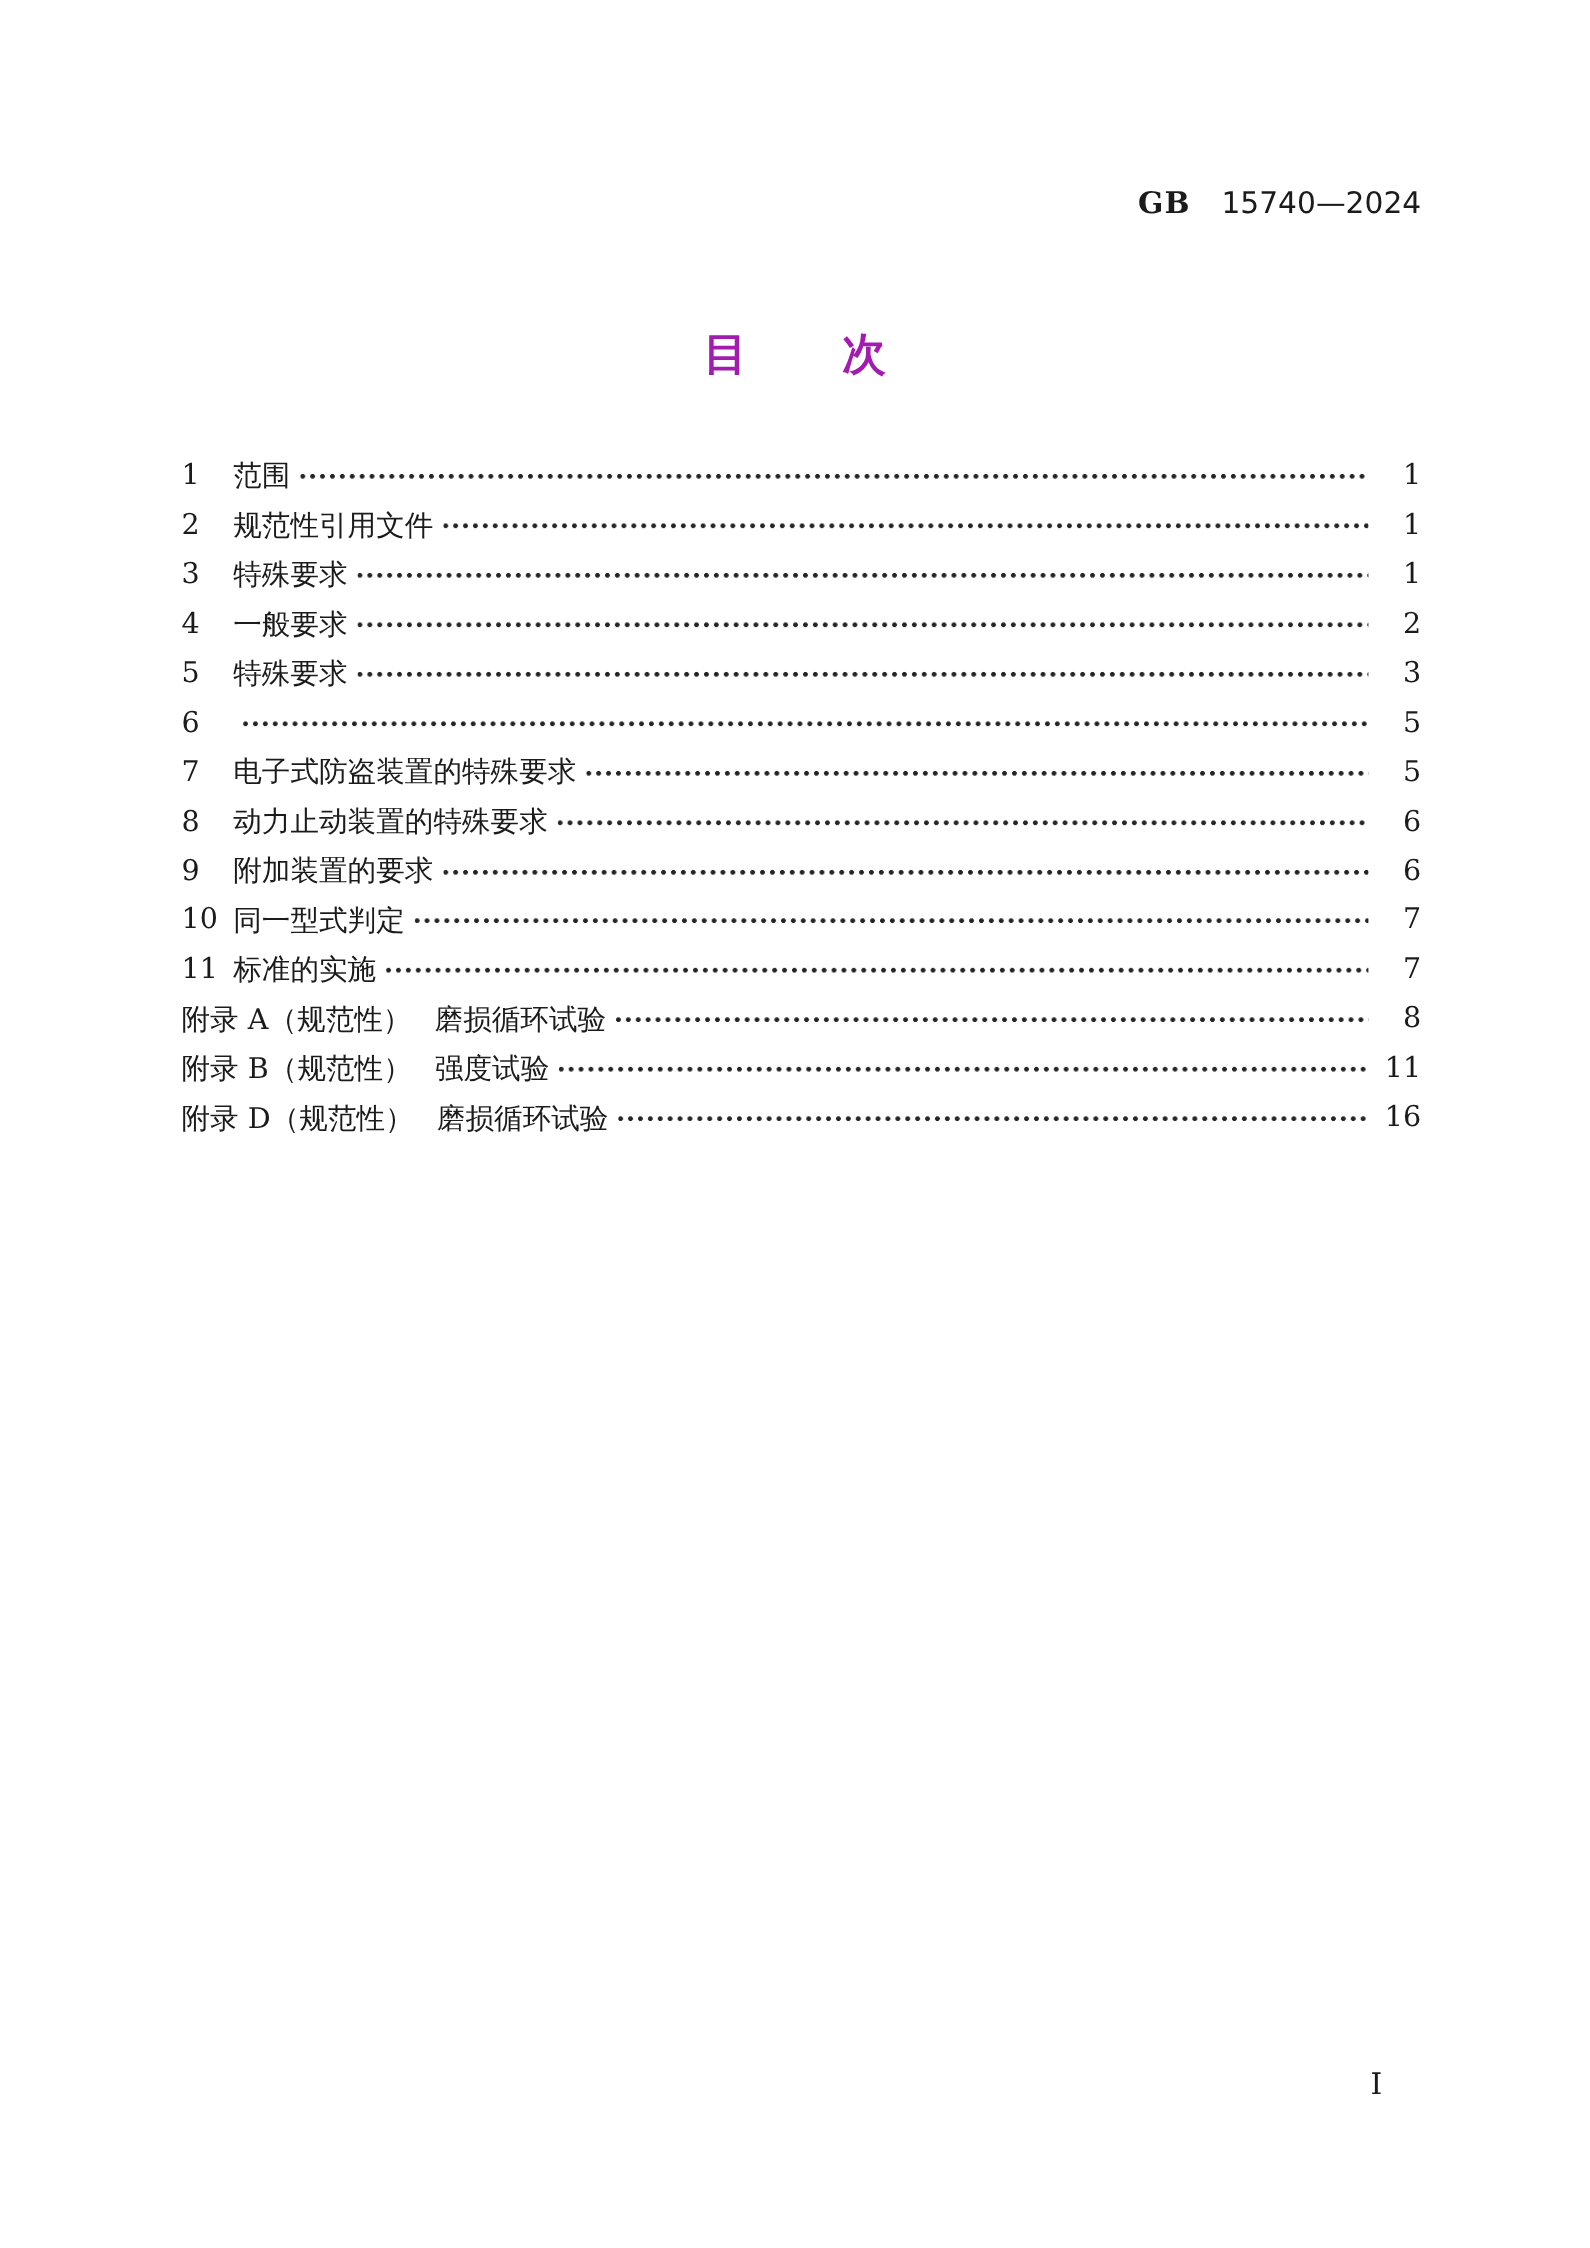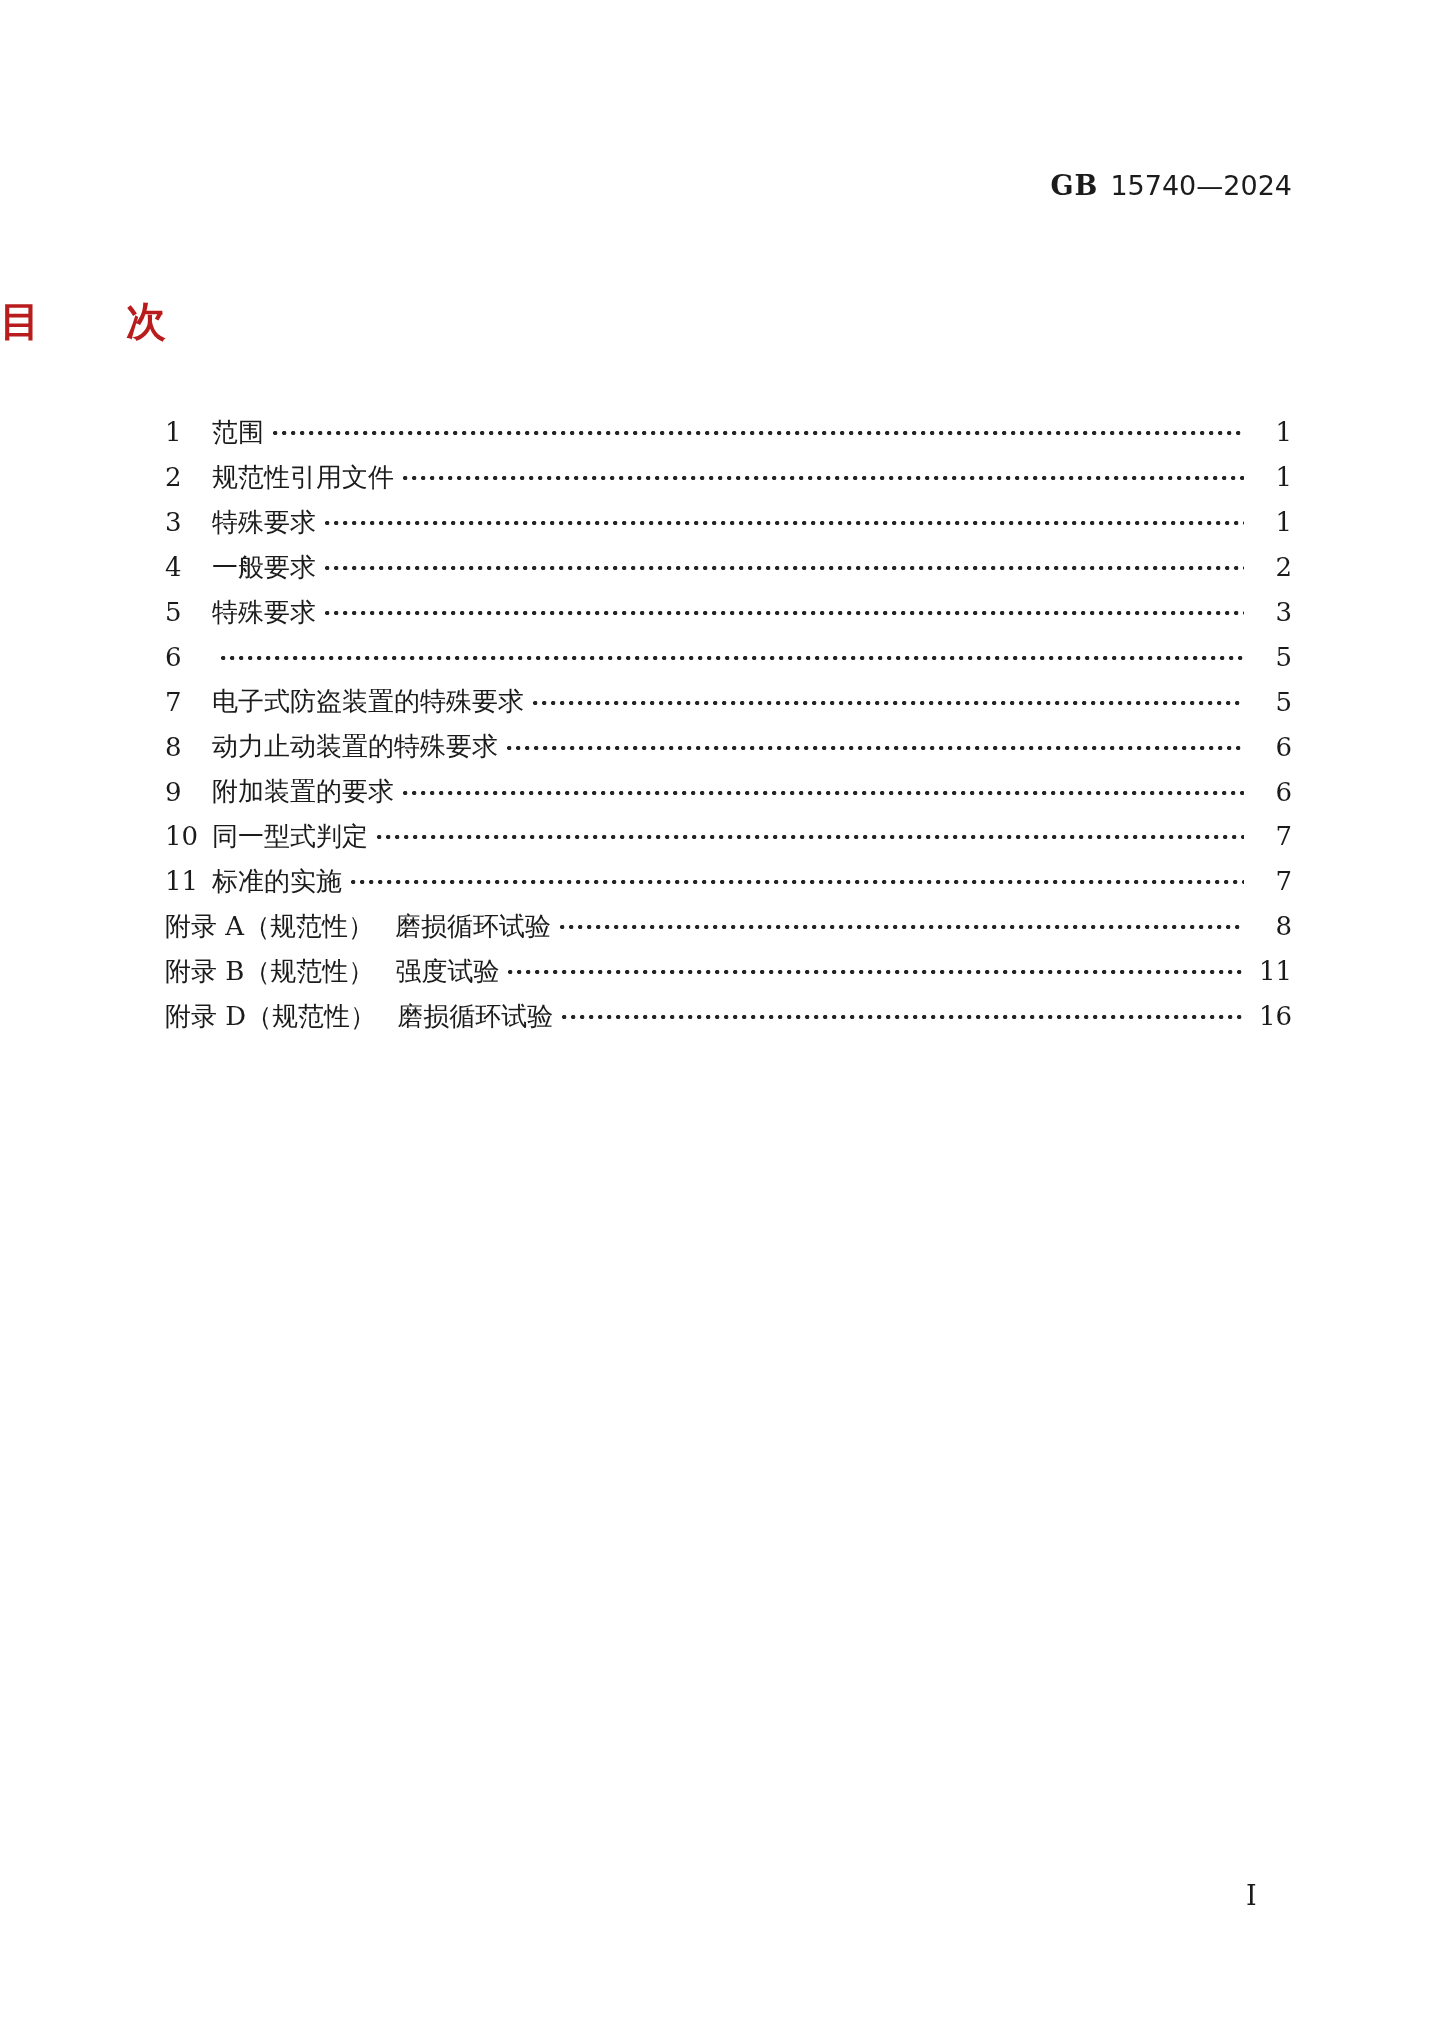--- a/index.html
+++ b/index.html
@@ -25,33 +25,34 @@
     font-size: 27px;
     white-space: nowrap;
   }
   .code-prefix {
     font-weight: bold;
     letter-spacing: 1px;
   }
   .code-number {
     font-family: "DejaVu Sans", "Liberation Sans", sans-serif;
     font-weight: 500;
-    margin-left: 12px;
+    margin-left: 28px;
   }
 
   
   .page-title {
     position: absolute;
     top: 294px;
     left: 0;
     width: 100%;
+    text-align: center;
     font-family: "DejaVu Sans", "Liberation Sans", sans-serif;
     font-weight: 700;
     font-size: 40px;
-    color: #b91c1c;
+    color: #a21caf;
   }
   .page-title .spaced {
     letter-spacing: 86px;
     margin-right: -86px; 
   }
 
   
   .toc {
     position: absolute;
     top: 410px;

